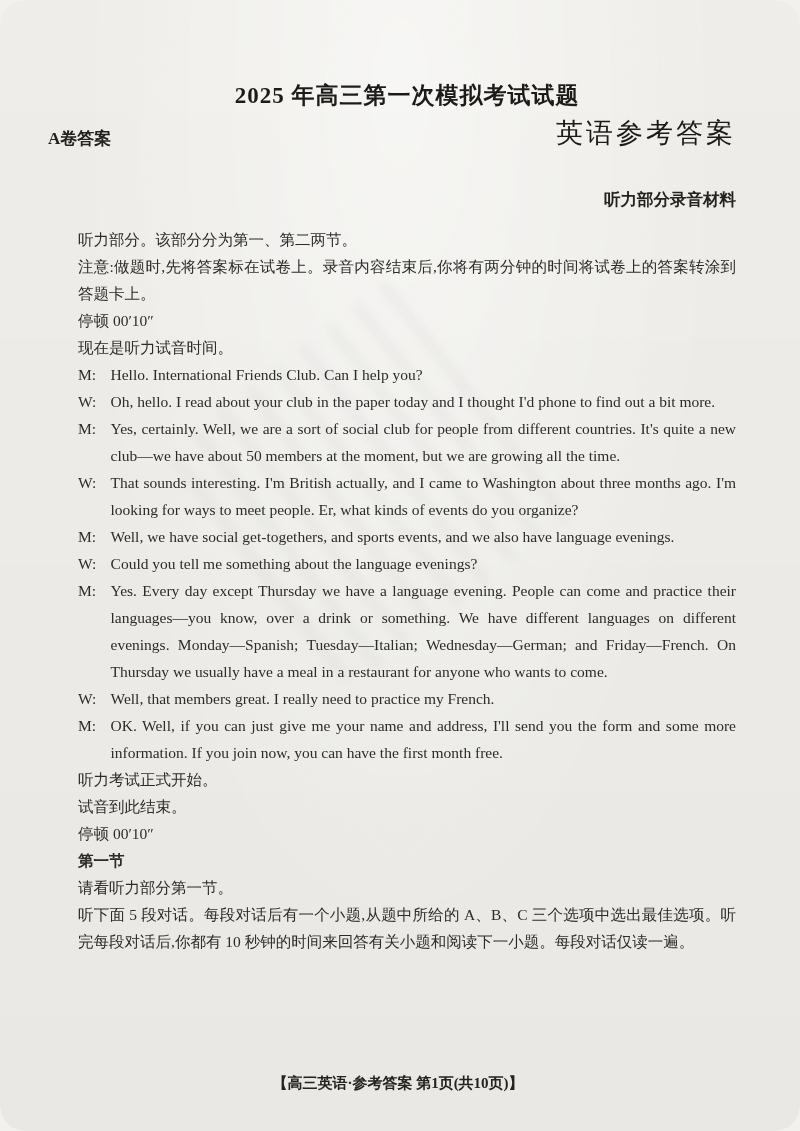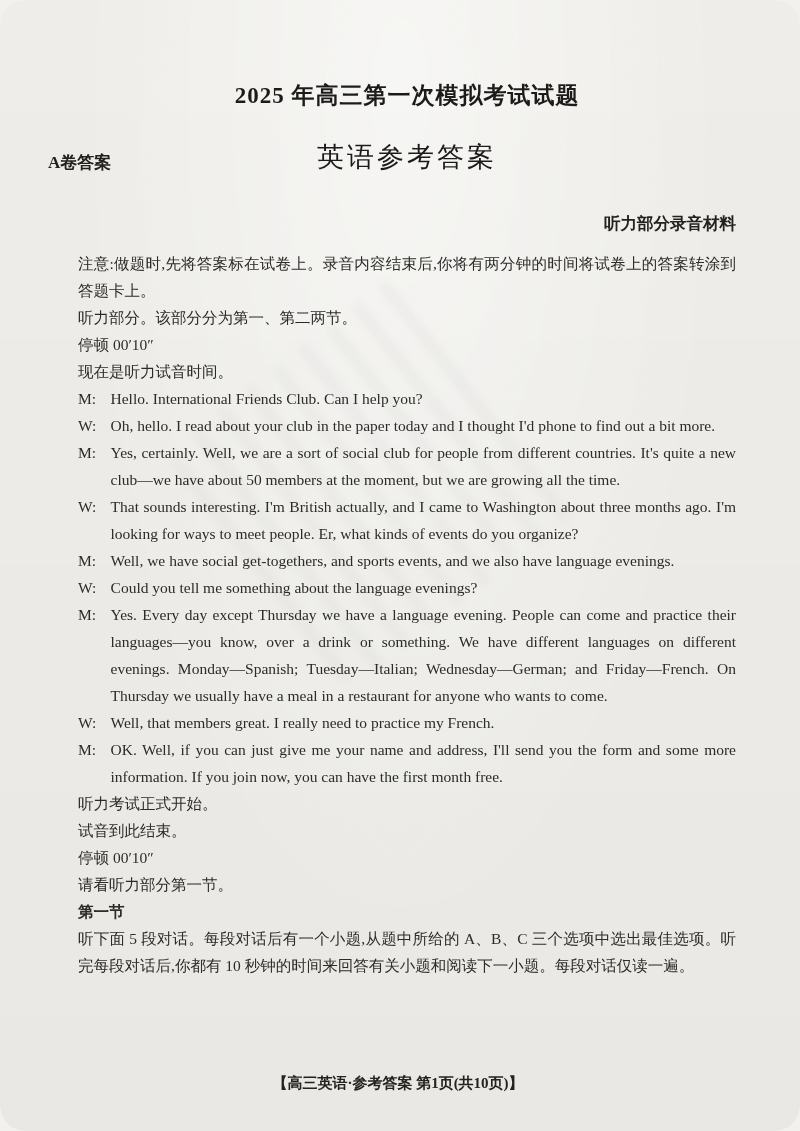--- a/index.html
+++ b/index.html
@@ -37,22 +37,23 @@
   }
   .doc-header { text-align: center; }
   .exam-title {
     font-size: 23px;
     font-weight: bold;
     letter-spacing: 1px;
     color: #1d1b19;
   }
   .subtitle-row {
     position: relative;
-    margin-top: 28px;
+    margin-top: 4px;
     height: 40px;
+    text-align: right;
   }
   .edition {
     position: absolute;
     left: -30px;
     top: 12px;
     font-size: 17px;
     font-weight: bold;
     color: #242220;
   }
   .answer-key-title {
@@ -109,22 +110,22 @@
     <div class="subtitle-row">
       <span class="edition">A卷答案</span>
       <h2 class="answer-key-title">英语参考答案</h2>
     </div>
   </header>
 
   <div class="section-heading">听力部分录音材料</div>
 
   <main class="body-text">
 
+    <p class="line">听力部分。该部分分为第一、第二两节。</p>
     <p class="line">注意:做题时,先将答案标在试卷上。录音内容结束后,你将有两分钟的时间将试卷上的答案转涂到答题卡上。</p>
-    <p class="line">听力部分。该部分分为第一、第二两节。</p>
     <p class="line">停顿 00′10″</p>
     <p class="line">现在是听力试音时间。</p>
 
     <div class="dialogue-line">
       <span class="speaker">M:</span>
       <span class="utterance">Hello. International Friends Club. Can I help you?</span>
     </div>
     <div class="dialogue-line">
       <span class="speaker">W:</span>
       <span class="utterance">Oh, hello. I read about your club in the paper today and I thought I'd phone to find out a bit more.</span>
@@ -154,22 +155,22 @@
       <span class="utterance">Well, that members great. I really need to practice my French.</span>
     </div>
     <div class="dialogue-line">
       <span class="speaker">M:</span>
       <span class="utterance">OK. Well, if you can just give me your name and address, I'll send you the form and some more information. If you join now, you can have the first month free.</span>
     </div>
 
     <p class="line">听力考试正式开始。</p>
     <p class="line">试音到此结束。</p>
     <p class="line">停顿 00′10″</p>
+    <p class="line bold">第一节</p>
+
     <p class="line">请看听力部分第一节。</p>
-
-    <p class="line bold">第一节</p>
     <p class="line">听下面 5 段对话。每段对话后有一个小题,从题中所给的 A、B、C 三个选项中选出最佳选项。听完每段对话后,你都有 10 秒钟的时间来回答有关小题和阅读下一小题。每段对话仅读一遍。</p>
 
   </main>
 
   <footer class="doc-footer">【高三英语·参考答案  第1页(共10页)】</footer>
 
 </div>
 
 </body></html>

